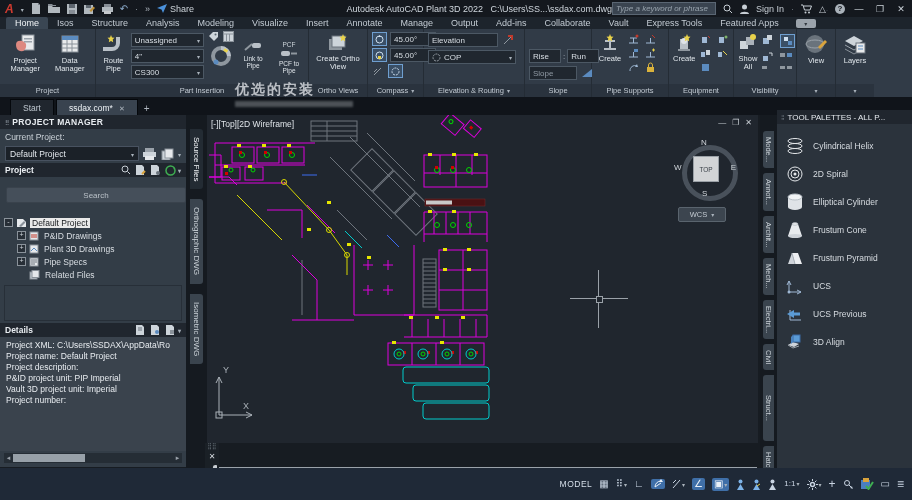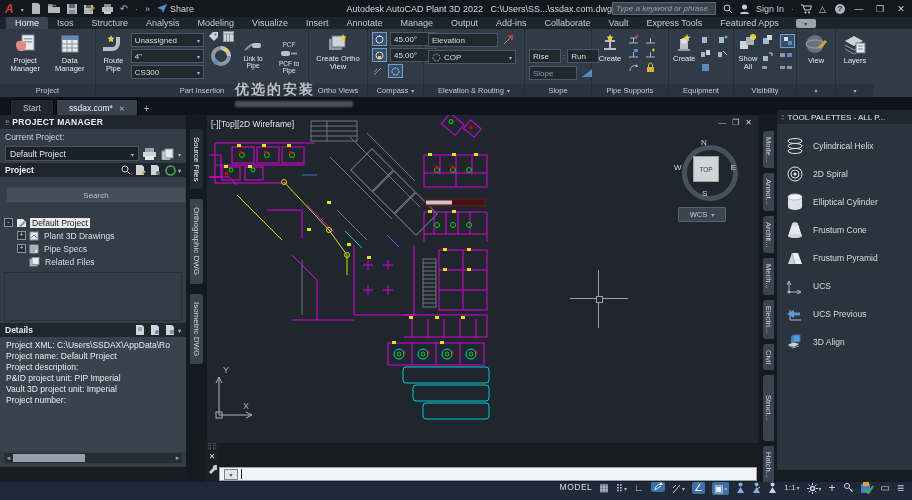--- a/index.html
+++ b/index.html
@@ -140,22 +140,22 @@
            display:flex;flex-direction:column;align-items:center;padding-top:16px;gap:5px;}
   #tp-tabs .vtab{border-radius:3px 0 0 3px;padding:6px 1px;font-size:7.5px;}
   #tp-body{position:absolute;top:110px;left:777px;width:135px;height:360px;background:#2b333c;
            display:flex;flex-direction:column;}
   .tp-header{height:14px;background:#20262e;display:flex;align-items:center;gap:4px;padding:0 4px;
              color:#e4e9ee;font-size:8px;}
   .tp-item{display:flex;align-items:center;gap:8px;height:28px;padding-left:8px;color:#d7dce1;
            font-size:8.5px;}
 
   
-  #statusbar{position:absolute;left:0;right:0;bottom:0;height:18px;background:#1f2937;
-             display:flex;align-items:flex-start;justify-content:flex-end;gap:7px;
+  #statusbar{position:absolute;left:0;right:0;bottom:0;height:32px;background:#1f2937;
+             display:flex;align-items:center;justify-content:flex-end;gap:7px;
              padding-right:8px;font-size:9px;color:#ced8e4;}
   .sb-ico{font-size:10px;line-height:12px;color:#c9d4e2;display:flex;align-items:center;gap:1px;}
   .sb-ico.active{background:#3f6fa8;border-radius:2px;padding:0 2px;color:#eaf1f8;}
   .sb-model{font-size:8.5px;letter-spacing:.5px;color:#d6dfe9;}
 </style>
 </head>
 <body>
 
 <div id="app">
 
@@ -706,20 +706,29 @@
       <input class="searchinput" placeholder="Search" style="">
     </div>
     <div class="tree">
       <div class="trow sel">
         <span class="expbox">-</span>
         <svg width="11" height="10">
             <path d="M1 1h6l3 3v5H1z" fill="#e6e9ec"></path>
             <path d="M3 8 l5-5 1.5 1.5 L5 9z" fill="#8a929a"></path>
           </svg>
         <span class="lbl">Default Project</span>
+      </div>
+      <div class="trow">
+        <span class="indent"></span>
+          <span class="expbox">+</span>
+        <svg width="10" height="10">
+            <rect x="1" y="1" width="8" height="8" fill="#e6e9ec" stroke="#8a929a"></rect>
+            <path d="M2 4h6M2 6h6" stroke="#c0392b"></path>
+          </svg>
+        <span class="lbl">P&amp;ID Drawings</span>
       </div>
       <div class="trow">
         <span class="indent"></span>
           <span class="expbox">+</span>
         <svg width="10" height="10">
             <rect x="1" y="1" width="8" height="8" fill="#e6e9ec" stroke="#8a929a"></rect>
             <path d="M2 7 l3-3 3 3" stroke="#5b8bbf" fill="none"></path>
           </svg>
         <span class="lbl">Plant 3D Drawings</span>
       </div>

